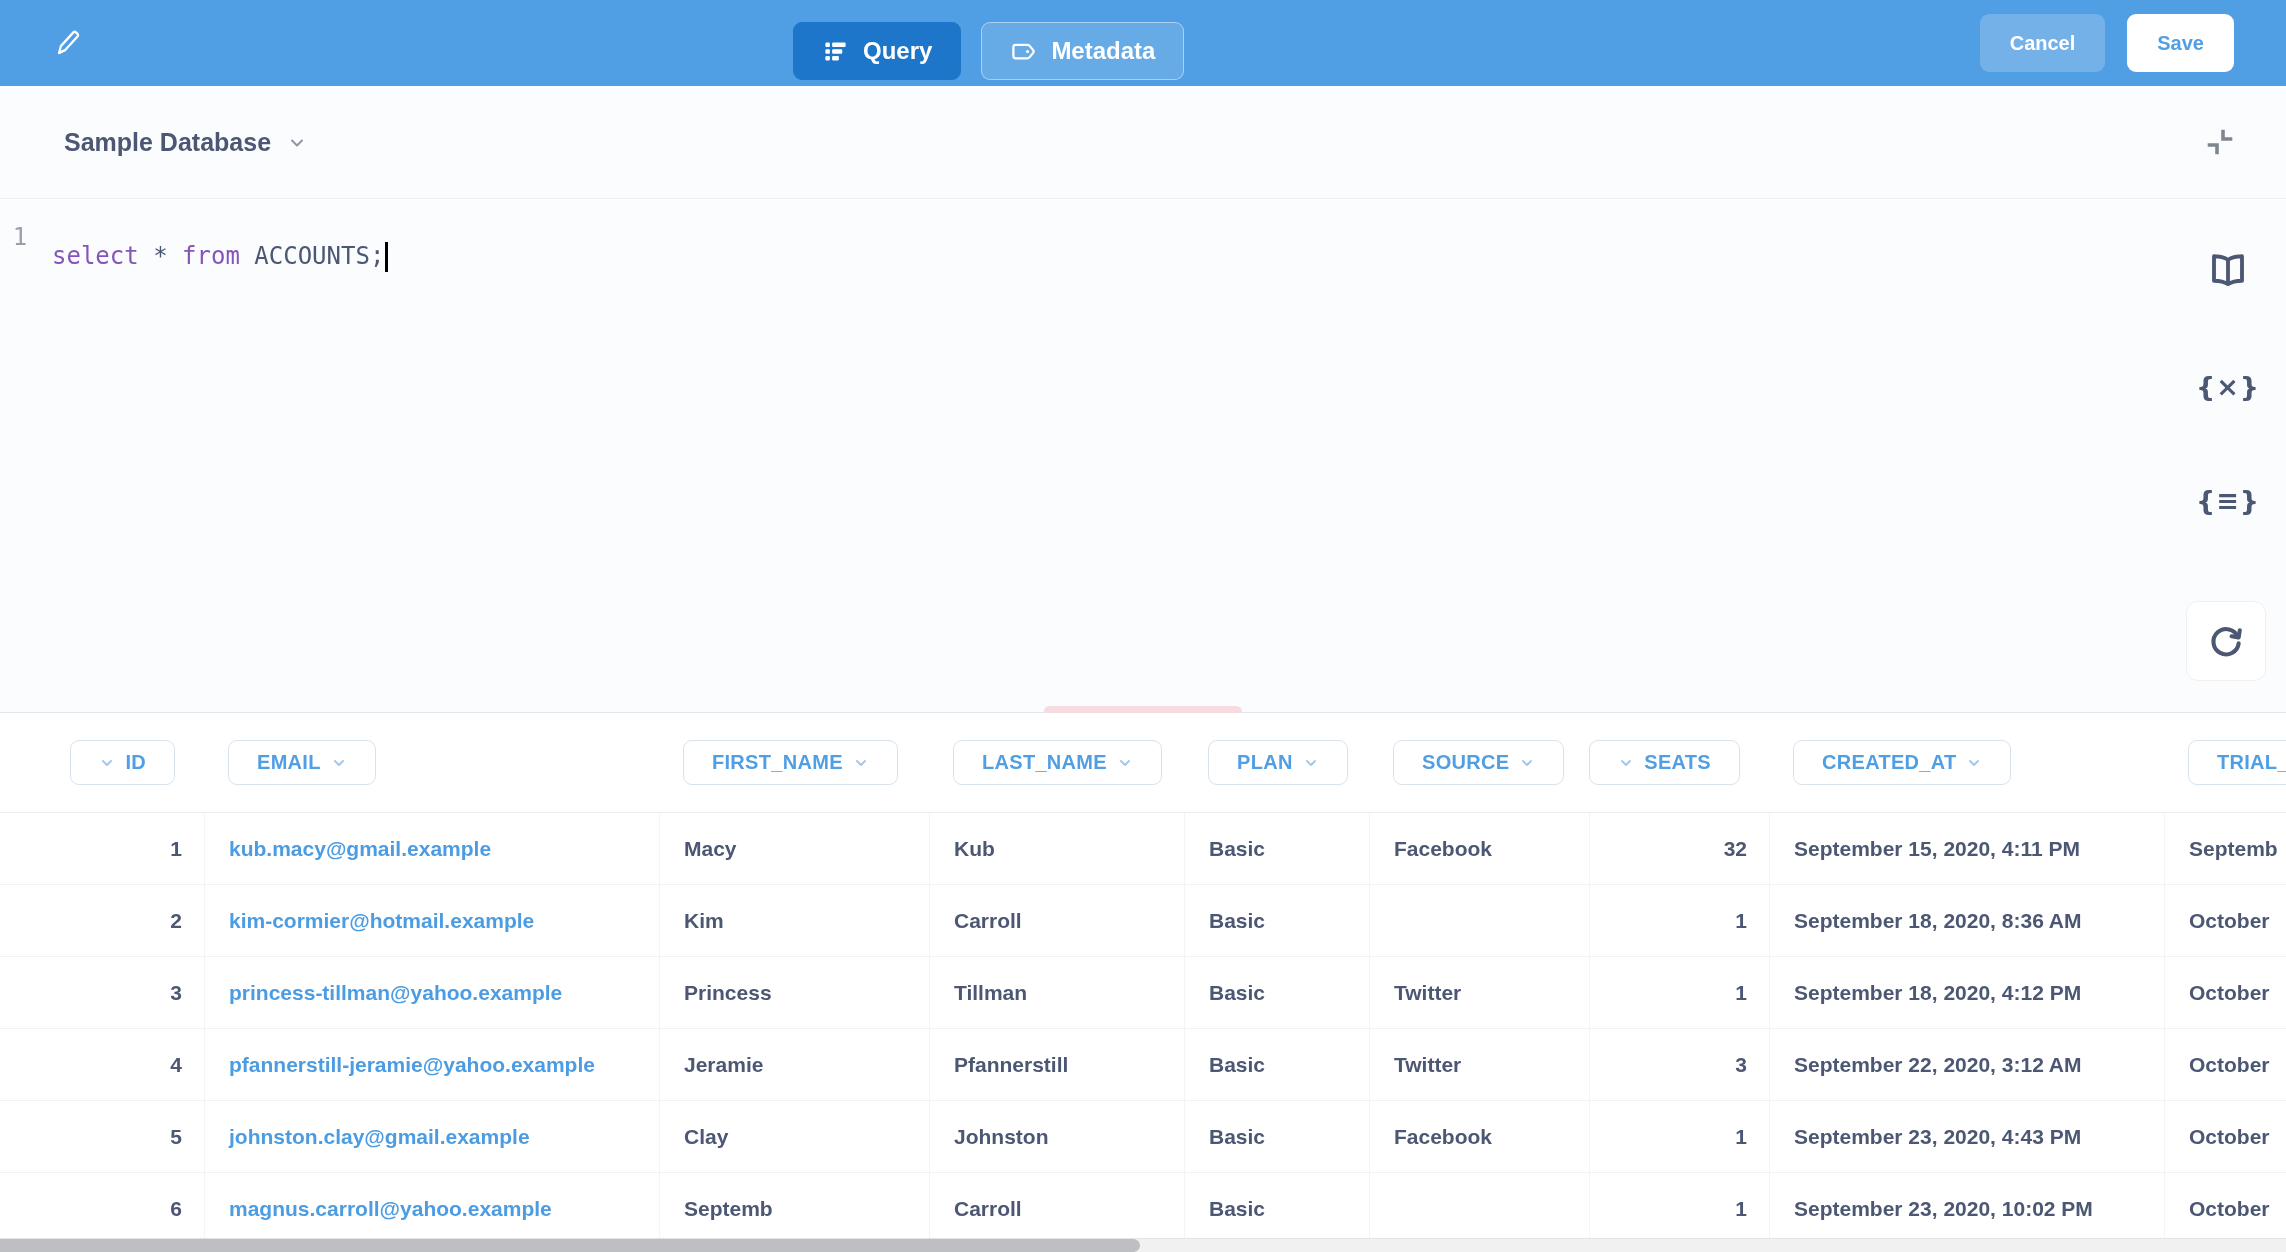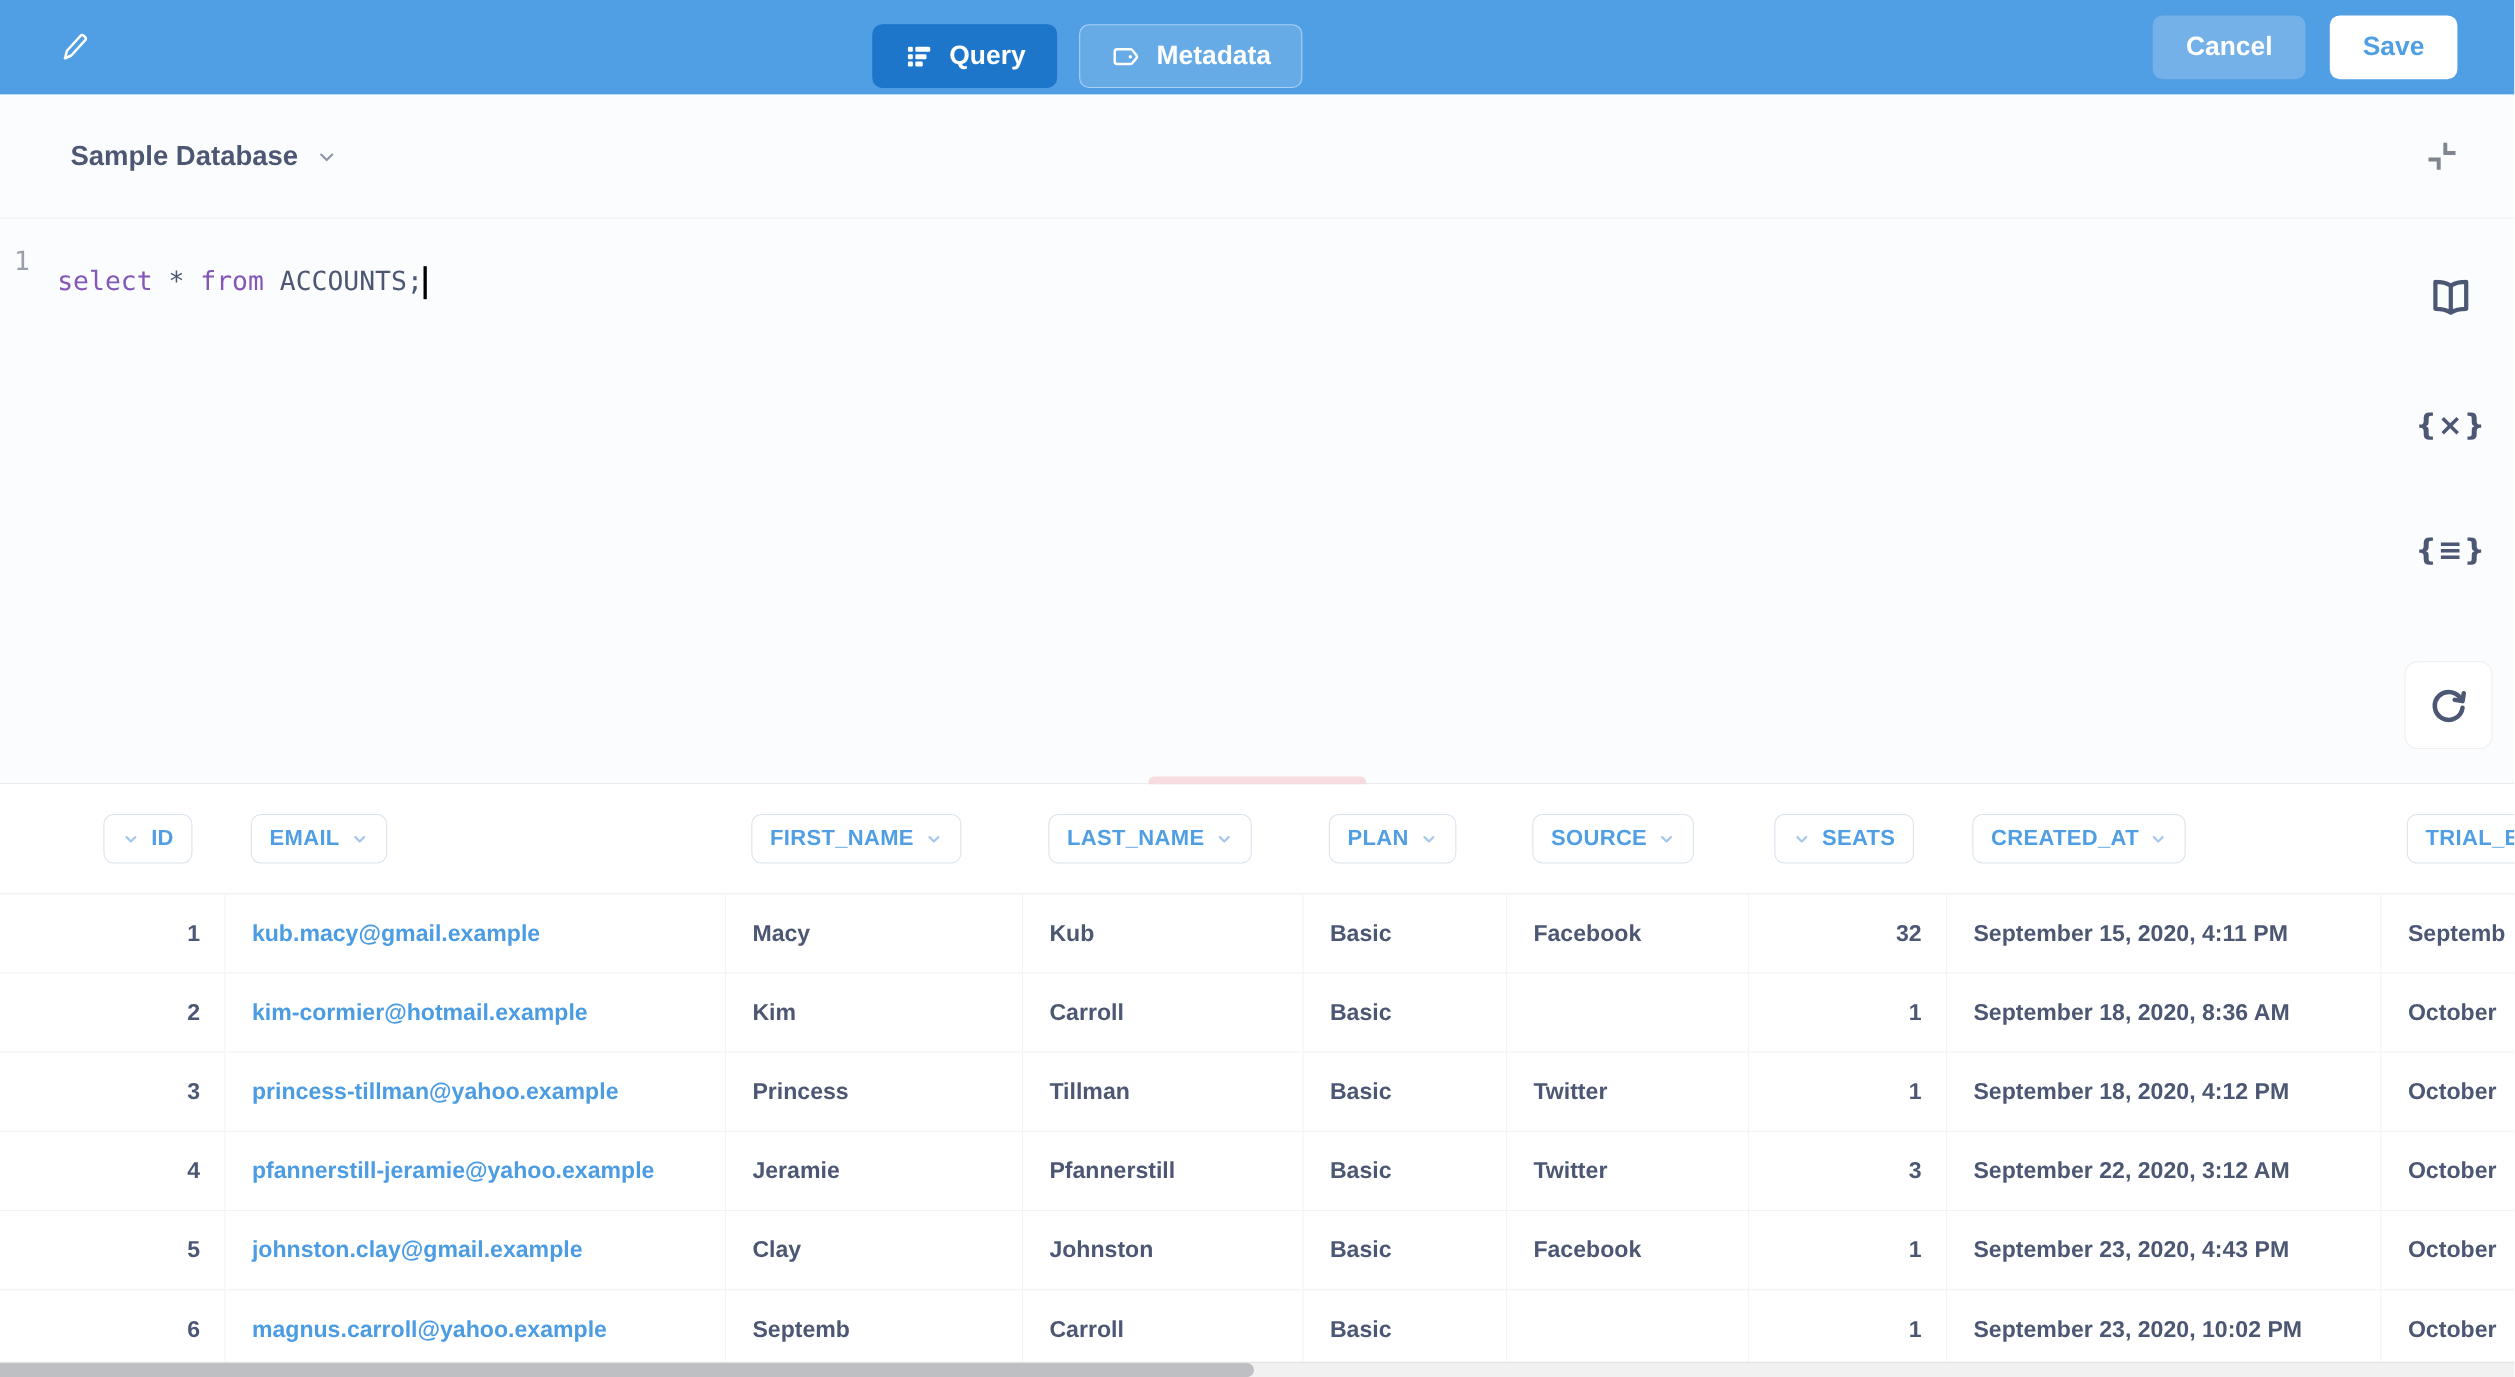--- a/index.html
+++ b/index.html
@@ -10,21 +10,21 @@
   
   .topbar { position:absolute; left:0; top:0; width:2286px; height:86px; background:#509ee3; }
   .pencil { position:absolute; left:54px; top:28px; width:30px; height:30px; }
   .tabs { position:absolute; left:793px; top:22px; display:flex; gap:20px; }
   .tab { display:flex; align-items:center; gap:14px; height:58px; padding:0 28px;
          border-radius:9px; border:1px solid transparent; cursor:pointer;
          font-size:24px; font-weight:700; color:#fff; background:transparent; }
   .tab.active { background:#1d76c9; border-color:#1d76c9; }
   .tab.inactive { background:rgba(255,255,255,0.13); border-color:rgba(255,255,255,0.45); }
   .actions { position:absolute; right:52px; top:14px; display:flex; gap:22px; }
-  .btn { height:58px; border:none; border-radius:9px; font-size:24px; font-weight:700; cursor:pointer; }
+  .btn { height:58px; border:none; border-radius:9px; font-size:20px; font-weight:700; cursor:pointer; }
   .btn-cancel { padding:0 30px; background:rgba(255,255,255,0.2); color:#fff; }
   .btn-save { padding:0 30px; background:#fff; color:#509ee3; }
 
   
   .db-row { position:absolute; left:0; top:86px; width:2286px; height:113px; background:#fbfcfd;
             border-bottom:1px solid #eef0f2; }
   .db-picker { position:absolute; left:64px; top:0; height:113px; display:flex; align-items:center;
                gap:16px; cursor:pointer; }
   .db-name { font-size:25px; font-weight:700; color:#4c5773; }
   .collapse-btn { position:absolute; right:38px; top:28px; width:56px; height:56px; display:flex;
@@ -55,21 +55,21 @@
   .divider { position:absolute; left:0; top:712px; width:2286px; height:1px; background:#e4e6e9; }
   .drag-handle { position:absolute; left:1044px; top:706px; width:198px; height:11px;
                  border-radius:6px; background:#f6dce1; cursor:row-resize; }
 
   
   .results { position:absolute; left:0; top:713px; width:2286px; height:525px; background:#fff; overflow:hidden; }
   .thead { display:flex; height:100px; padding-left:64px; border-bottom:1px solid #edeef2; }
   .col-h { display:flex; align-items:center; flex:none; }
   .col-h.left { justify-content:flex-start; padding-left:23px; }
   .col-h.right { justify-content:flex-end; padding-right:30px; }
-  .pill { display:flex; align-items:center; gap:10px; height:45px; padding:0 16px;
+  .pill { display:flex; align-items:center; gap:10px; height:45px; padding:0 28px;
           border:1px solid #d9e3ec; border-radius:9px; background:#fff; cursor:pointer;
           font-size:20px; font-weight:700; color:#509ee3; letter-spacing:0.3px; white-space:nowrap; }
   .pill svg { flex:none; }
   .trow { display:flex; height:72px; padding-left:64px; border-bottom:1px solid #f1f2f5; }
   .tcell { flex:none; display:flex; align-items:center; font-size:21px; font-weight:700;
            color:#4c5773; border-right:1px solid #f3f4f6; white-space:nowrap; overflow:hidden; }
   .tcell.left { justify-content:flex-start; padding-left:24px; }
   .tcell.right { justify-content:flex-end; padding-right:22px; }
   .tcell.email { color:#4b9ce2; cursor:pointer; }
   .hscroll { position:absolute; left:0; top:1238px; width:2286px; height:14px; background:#f1f1f1;

